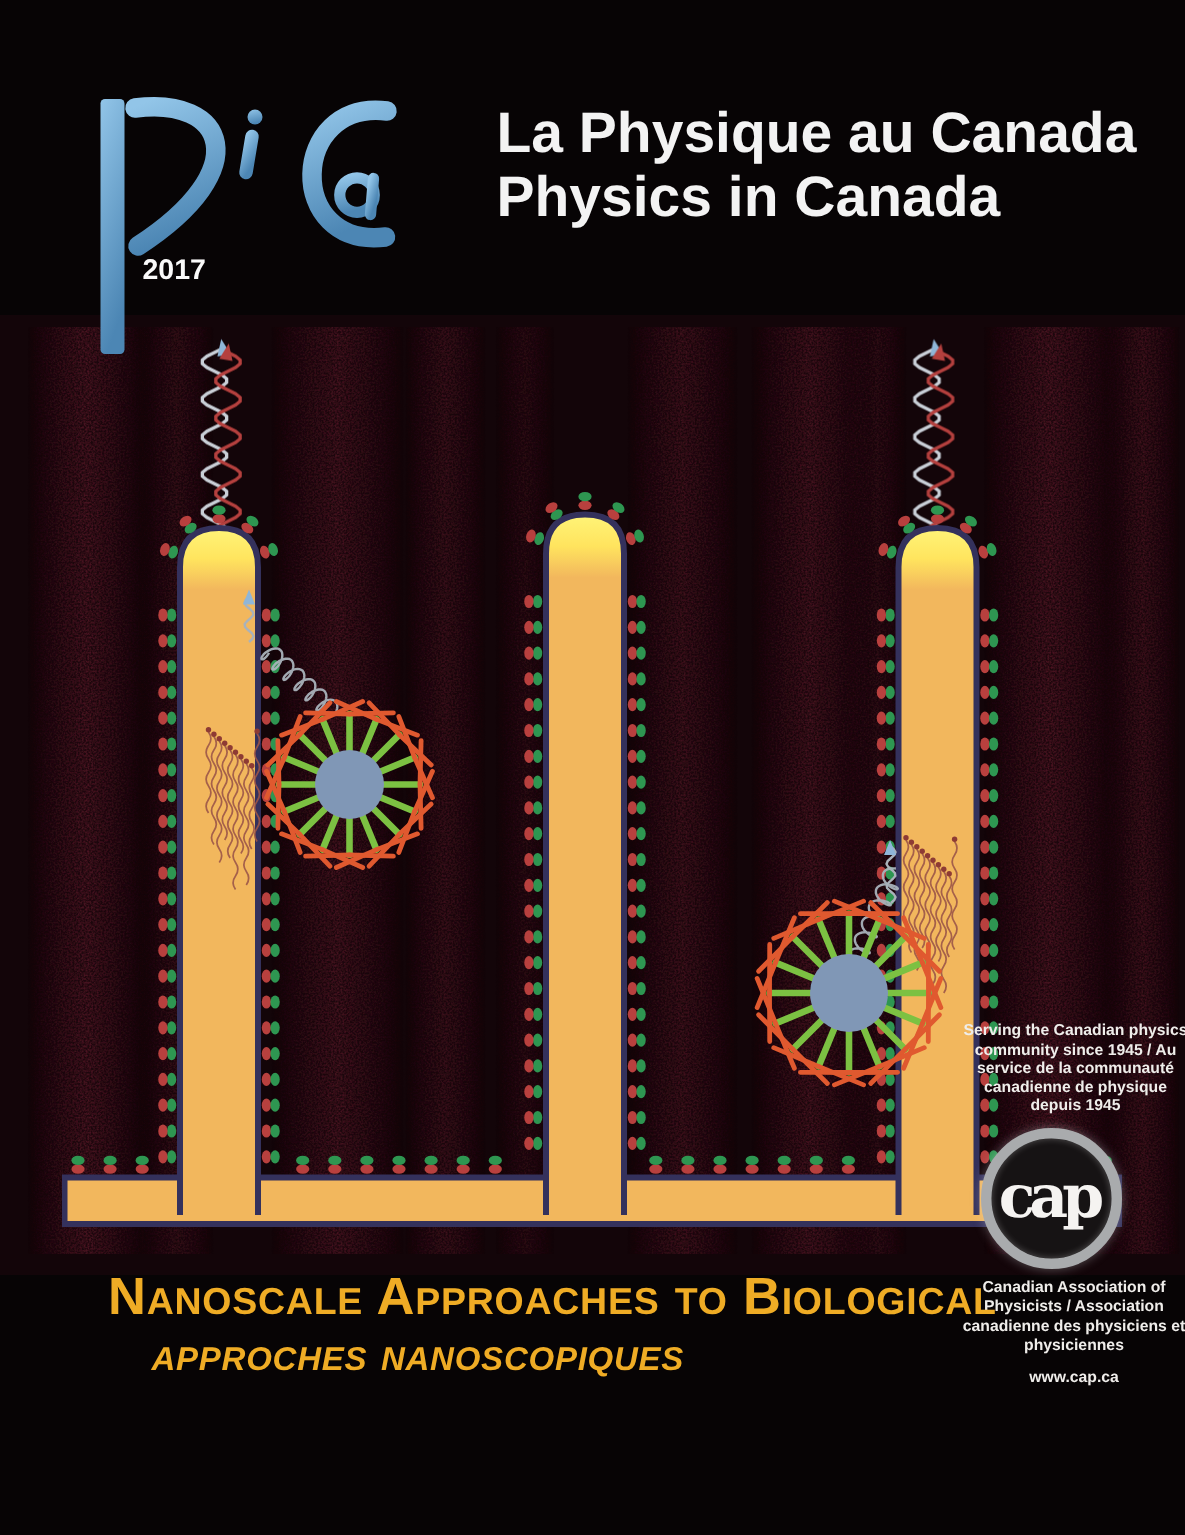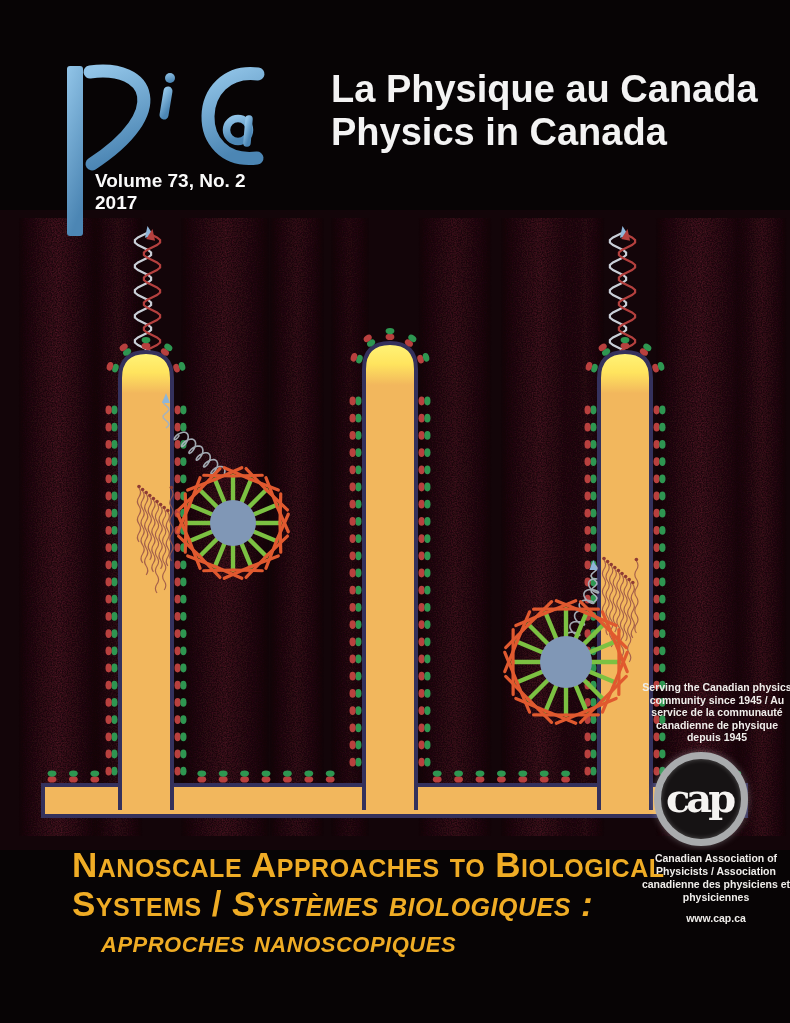--- a/index.html
+++ b/index.html
@@ -953,34 +953,30 @@
       <path d="M 258 74 C 193 66 190 166 257 158" fill="none" stroke="url(#gLogo)" stroke-width="13" stroke-linecap="round"></path>
     </g>
   </svg>
 
   <div class="mast">
     <div>La Physique au Canada</div>
     <div>Physics in Canada</div>
   </div>
 
   <div class="vol">
-    <div>Volume 73, No. 2</div>
     <div>2017</div>
   </div>
 
   <div class="tagline">Serving the Canadian physics community since 1945 / Au service de la communauté canadienne de physique depuis 1945</div>
 
   <div class="caplogo">
     <span>cap</span>
   </div>
 
   <div class="assoc">Canadian Association of Physicists / Association canadienne des physiciens et physiciennes</div>
   <div class="site">www.cap.ca</div>
 
   <div class="story" style="color: rgb(239, 172, 37);">
     <div class="l1"><span>Nanoscale Approaches to Biological</span></div>
-    <div class="l2">
-      <span class="en">Systems</span><span class="sep">/</span><span class="fr">Systèmes biologiques :</span>
-    </div>
     <div class="l3"><span class="fr">approches nanoscopiques</span></div>
   </div>
 
 </div>
 
 </body></html>

